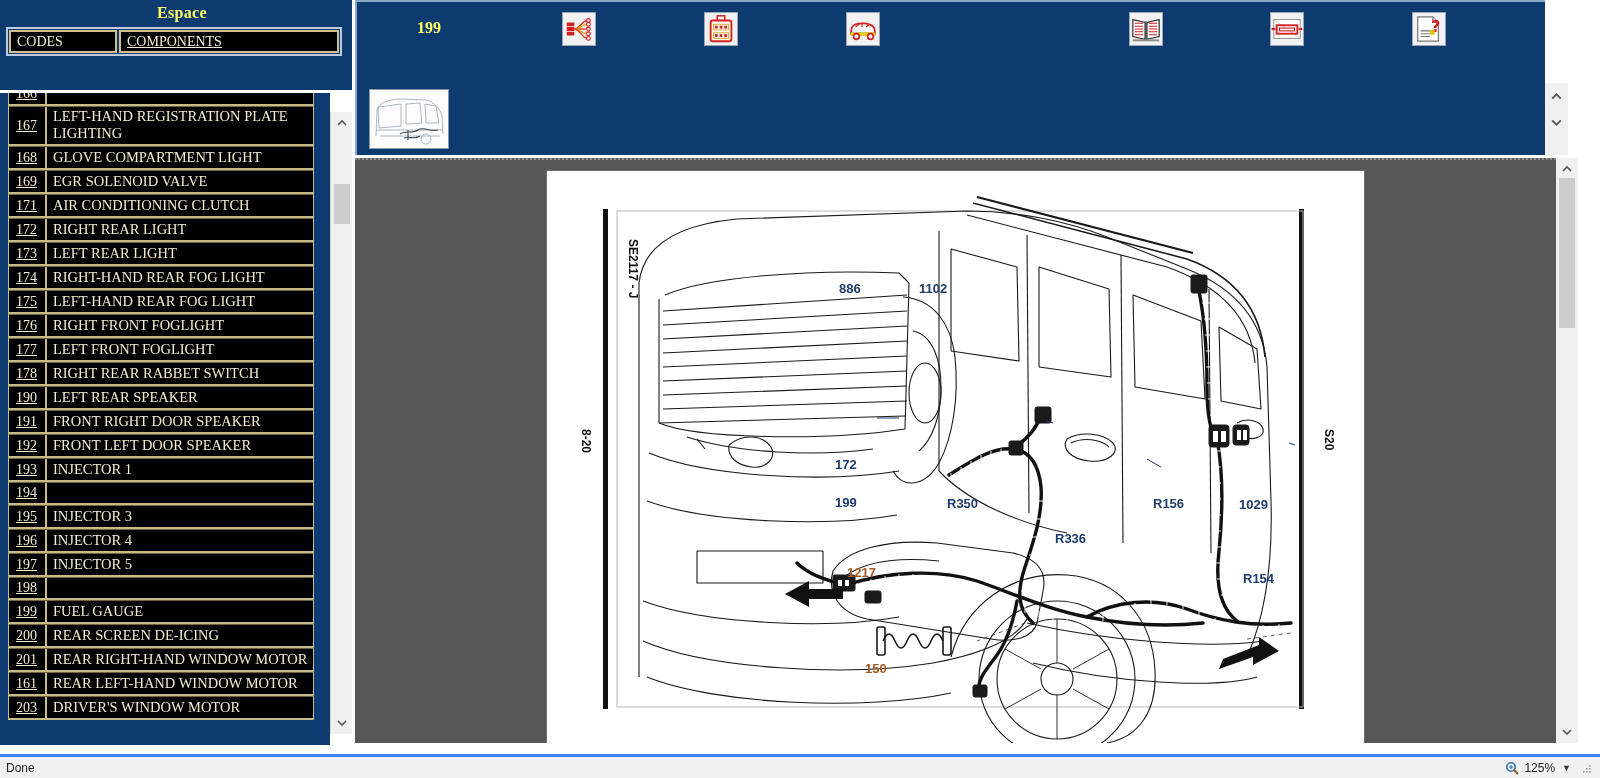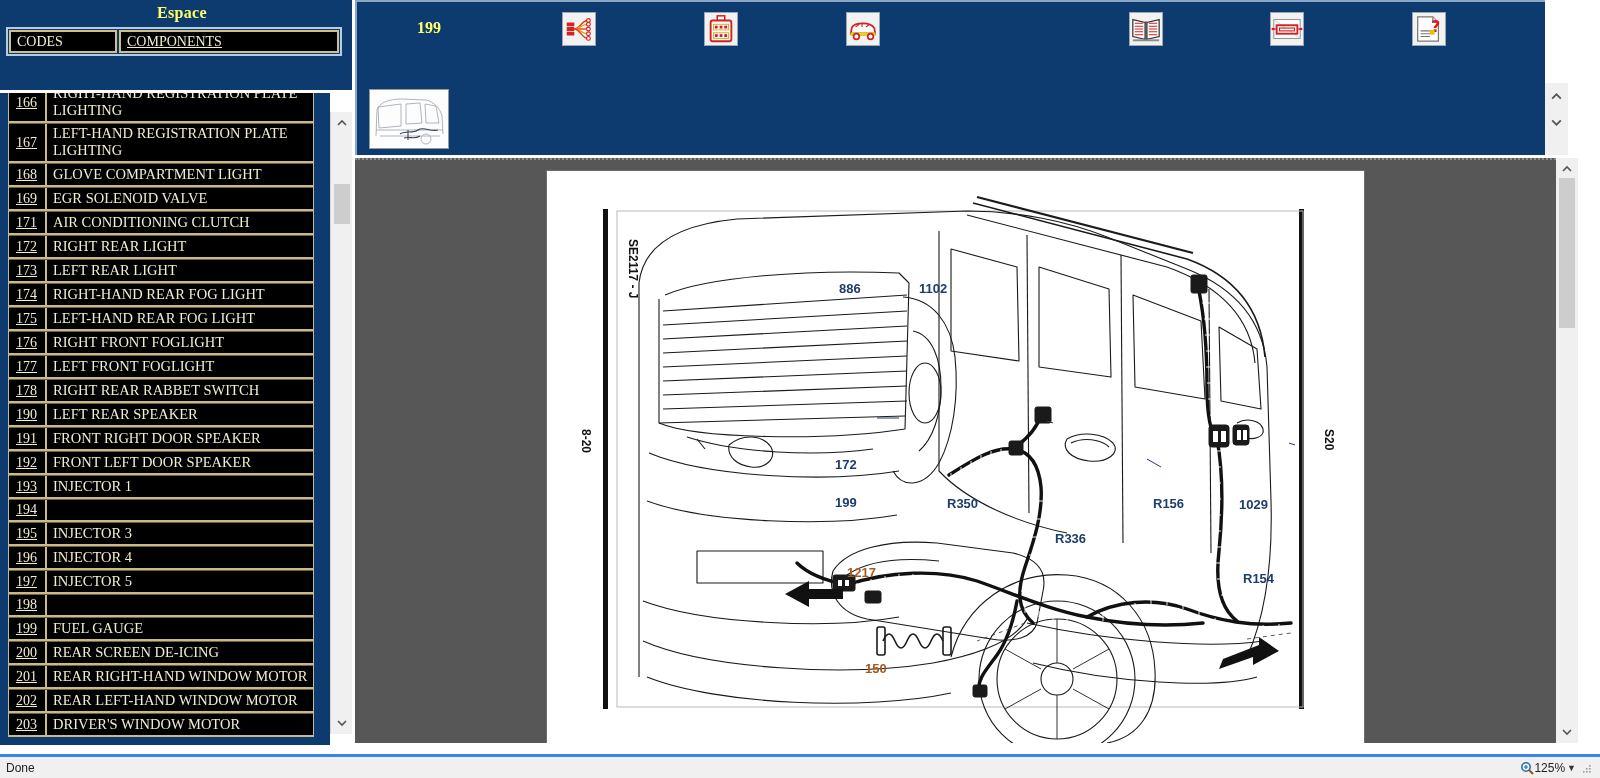--- a/index.html
+++ b/index.html
@@ -200,21 +200,21 @@
     border-top: 3px solid #3b82f6;
     box-sizing: border-box;
     display: flex; align-items: center;
   }
   .status-text {
     margin-left: 6px; font-size: 12px; color: #222;
     font-family: "Liberation Sans", sans-serif;
   }
   .status-right {
     margin-left: auto; margin-right: 8px;
-    display: flex; align-items: center; 
+    display: flex; align-items: center; gap: 5px;
     font-size: 12px; color: #222;
   }
   .zoom-glass { width: 14px; height: 14px; }
   .zoom-caret { font-size: 9px; color: #333; margin-left: 2px; }
   .grip { width: 10px; height: 10px; margin-left: 6px; }
 
   
   .dg-lbl { font-family: "Liberation Sans", sans-serif; font-size: 13px; font-weight: bold; }
   .dg-blue { fill: #1d3d6e; }
   .dg-orange { fill: #a65a20; }
@@ -238,21 +238,20 @@
       </div>
     </div>
   </div>
 
   <div class="listwrap">
     <div class="list-inner" id="list-inner">
         <div class="lrow two-line">
           <div class="lnum">
             <u>166</u>
           </div>
-          <div class="ltext">RIGHT-HAND REGISTRATION PLATE LIGHTING</div>
         </div>
         <div class="lrow two-line">
           <div class="lnum">
             <u>167</u>
           </div>
           <div class="ltext">LEFT-HAND REGISTRATION PLATE LIGHTING</div>
         </div>
         <div class="lrow">
           <div class="lnum">
             <u>168</u>
@@ -378,21 +377,21 @@
           <div class="ltext">REAR SCREEN DE-ICING</div>
         </div>
         <div class="lrow">
           <div class="lnum">
             <u>201</u>
           </div>
           <div class="ltext">REAR RIGHT-HAND WINDOW MOTOR</div>
         </div>
         <div class="lrow">
           <div class="lnum">
-            <u>202</u>
+            <u>161</u>
           </div>
           <div class="ltext">REAR LEFT-HAND WINDOW MOTOR</div>
         </div>
         <div class="lrow">
           <div class="lnum">
             <u>203</u>
           </div>
           <div class="ltext">DRIVER'S WINDOW MOTOR</div>
         </div>
       </div>

